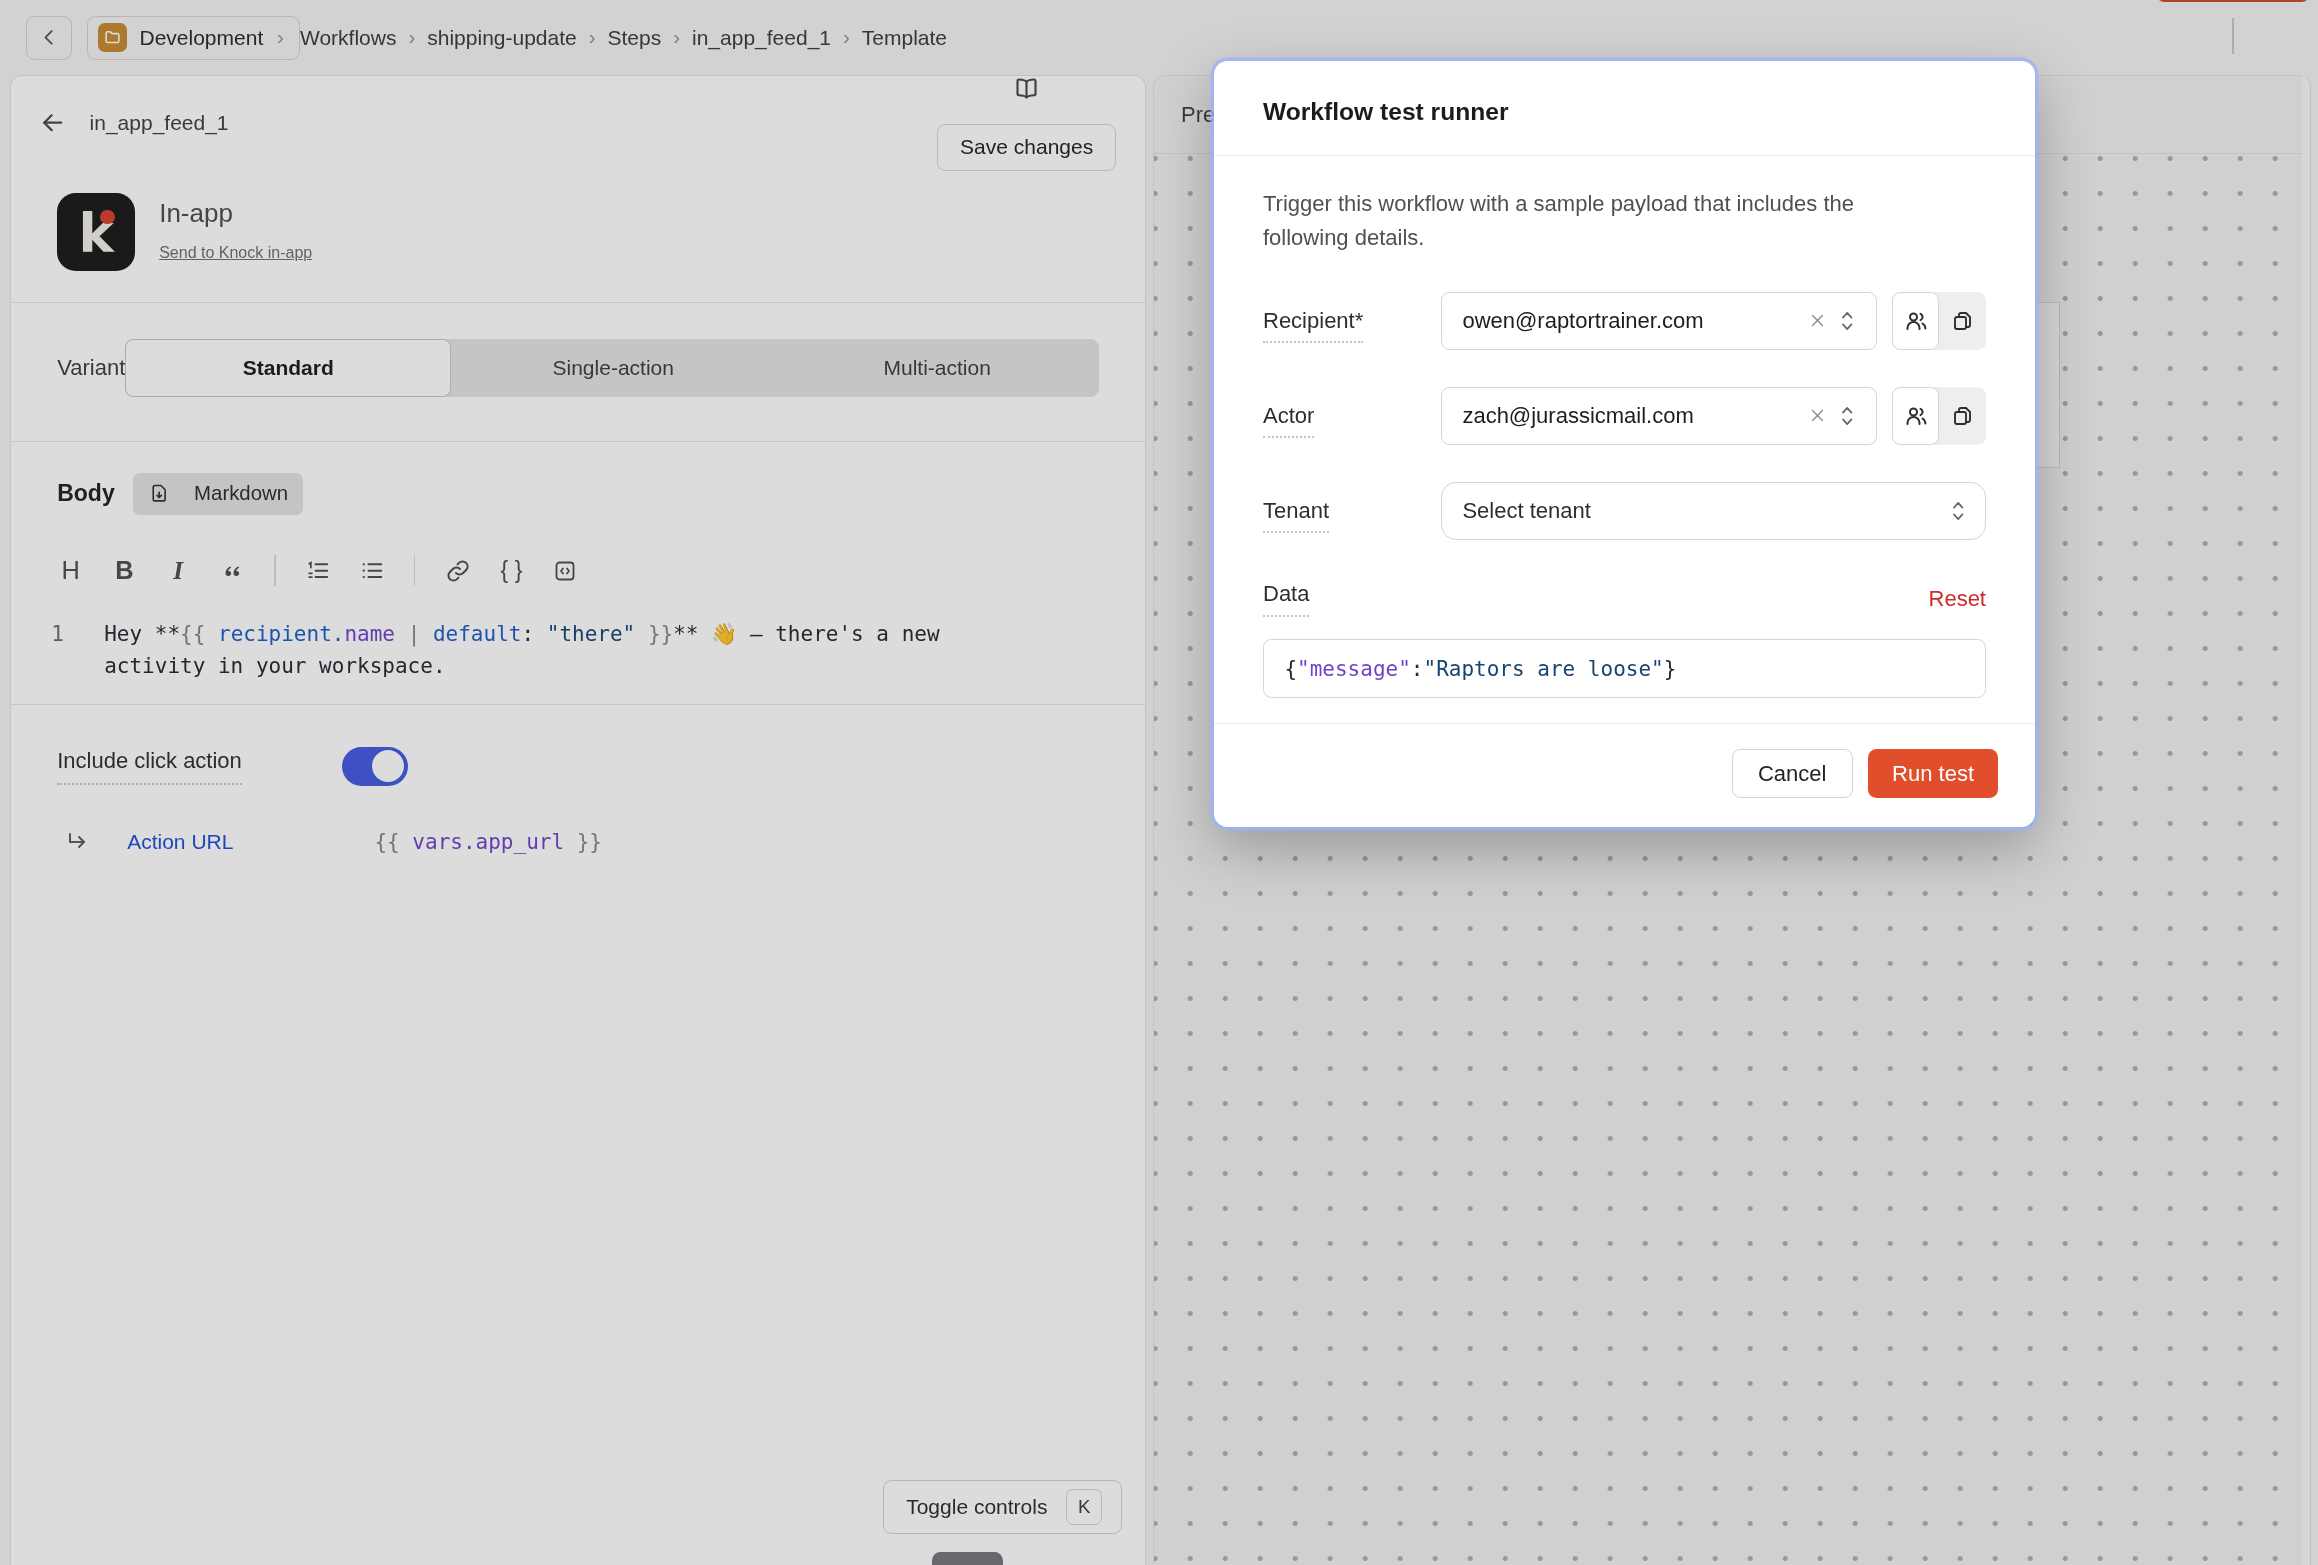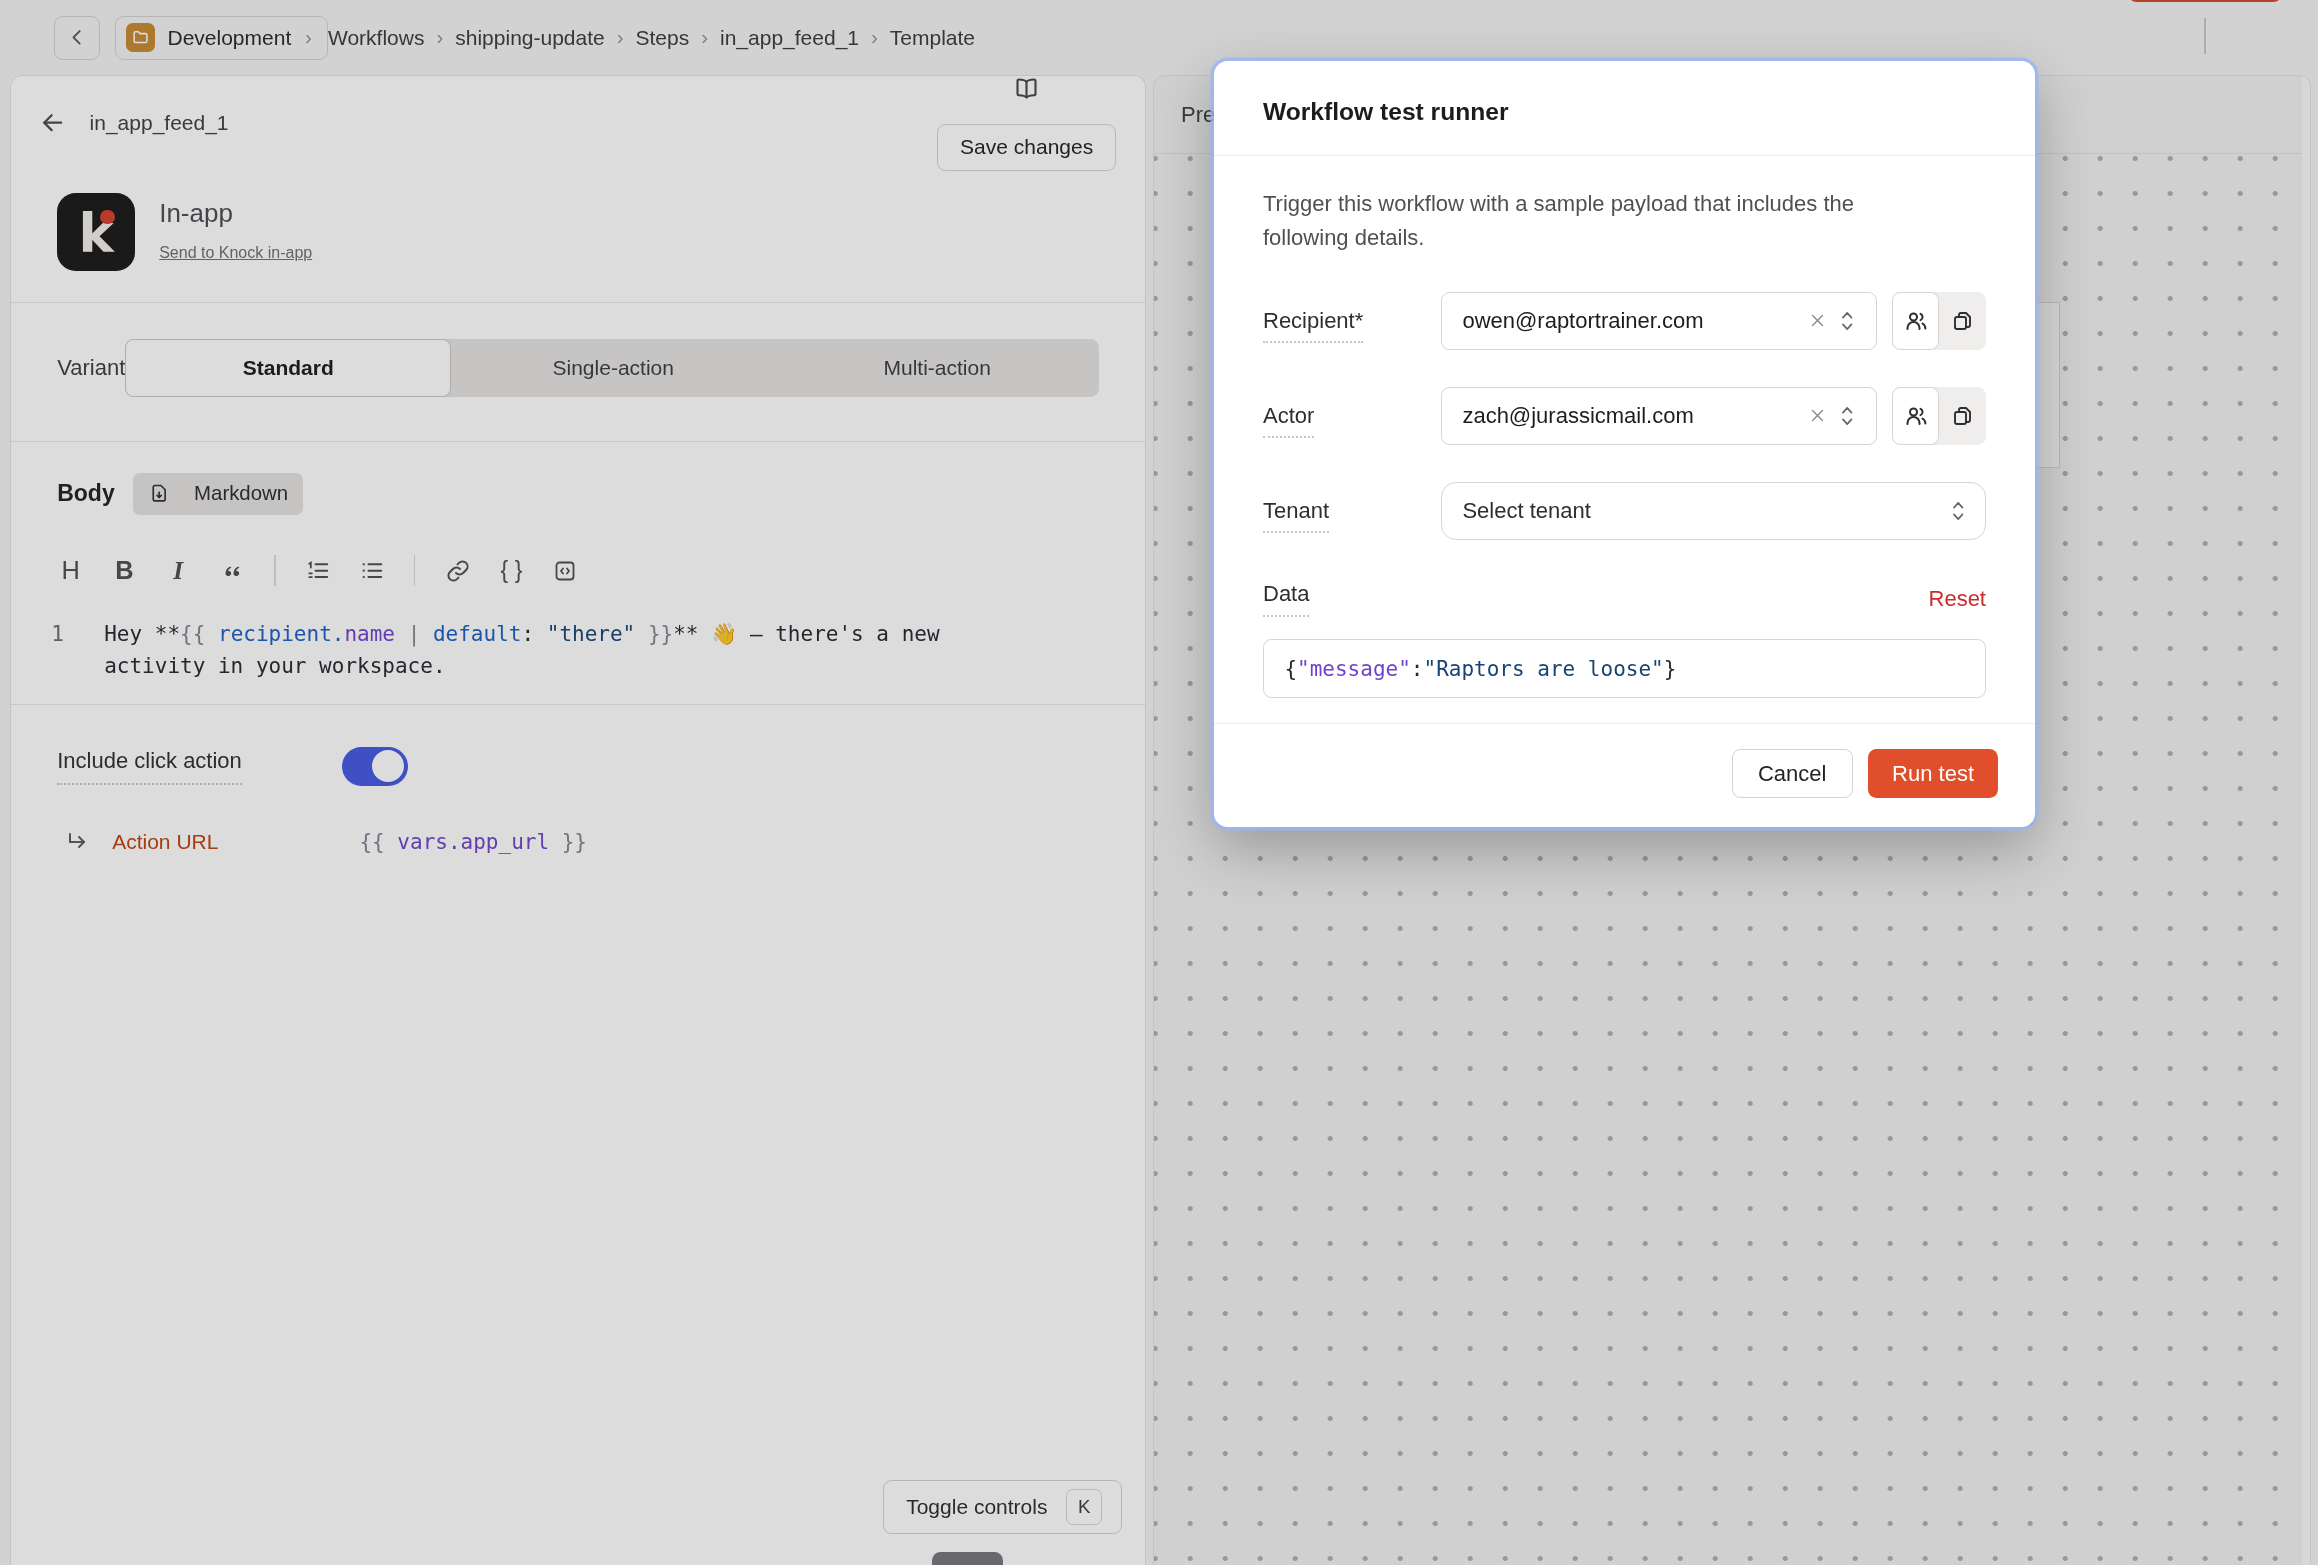--- a/index.html
+++ b/index.html
@@ -1,21 +1,21 @@
 <!DOCTYPE html>
 <html style="font-size:13.6px"><head>
 <meta charset="utf-8">
 <style>
   * { margin:0; padding:0; box-sizing:border-box; }
   html,body { width:2319px; height:1566px; }
   body { font-family:"Liberation Sans", sans-serif; background:#f4f3f2; overflow:hidden; }
   #stage { position:relative; width:2319px; height:1566px; background:#f4f3f2; }
 
   
-  .topbar { position:absolute; left:0; top:0; width:2319px; height:75px; display:flex; align-items:center; padding:0 37px; background:#f4f3f2; }
+  .topbar { position:absolute; left:0; top:0; width:2319px; height:75px; display:flex; align-items:center; padding:0 9px; background:#f4f3f2; }
   .iconbtn { display:flex; align-items:center; justify-content:center; border:1.3px solid #d3d2d0; border-radius:8.5px; background:transparent; color:#45454a; cursor:pointer; }
   .backbtn { width:46px; height:44px; margin-left:17px; font-size:25.4px; color:#55555a; }
   .envpill { display:flex; align-items:center; gap:12px; height:44px; margin-left:15.3px; padding:0 15.3px 0 10.2px; border:1.3px solid #d3d2d0; border-radius:8.5px; }
   .foldericon { width:29px; height:29px; border-radius:6.8px; background:#c8892f; display:flex; align-items:center; justify-content:center; }
   .envlabel { font-size:21px; color:#28282c; font-weight:500; }
   .crumbsep { color:#8f8f93; font-size:20.4px; padding:0 12px; }
   .crumb { font-size:21px; color:#3a3a3e; white-space:nowrap; cursor:pointer; }
   .crumbs { display:flex; align-items:center; }
   .topbar-right { margin-left:auto; display:flex; align-items:center; gap:15.3px;flex-direction:column; }
   .runatest { position:relative; z-index:60; height:44px; padding:0 22px; background:#ffffff; border:1.3px solid #cfcecc; border-radius:8.5px; font-size:21px; color:#1f1f22; box-shadow:0 0 0 8.5px #ffffff; cursor:pointer; }
@@ -63,21 +63,21 @@
   .tk-blue { color:#1a5fc4; }
   .tk-purple { color:#7042c9; }
   .tk-navy { color:#174472; }
 
   .clickrow { display:flex; align-items:center; padding:42px 46px 0 46px; }
   .dottedlabel { font-size:22px; color:#2e2e32; padding-bottom:8.5px; border-bottom:2.1px dotted #c6c5c3; }
   .toggle { margin-left:100px; width:66px; height:39px; border-radius:20.4px; background:#4459e3; position:relative; cursor:pointer; border:none; }
   .toggle .knob { position:absolute; top:3.4px; right:4.2px; width:32px; height:32px; border-radius:50%; background:#fff; }
   .actionrow { display:flex; align-items:center; padding:44px 46px 0 54px; }
   .cornericon { color:#5c5c60; display:flex; }
-  .actionlabel { font-size:21px; color:#c2410c; margin-left:23px; }
+  .actionlabel { font-size:21px; color:#1d4ed8; margin-left:38px; }
   .actionvalue { margin-left:141px; font-family:"DejaVu Sans Mono", monospace; font-size:21px; }
 
   .togglecontrols { position:absolute; left:872px; bottom:32px; height:54px; display:flex; align-items:center; gap:18.7px; padding:0 18.7px 0 22px; background:#fff; border:1.3px solid #d2d1cf; border-radius:8.5px; font-size:21px; color:#2c2c30; cursor:pointer; }
   .kbd { width:36px; height:36px; border:1.3px solid #d6d5d3; border-radius:6.8px; display:flex; align-items:center; justify-content:center; font-size:18.7px; color:#3c3c40; }
   .darkpill { position:absolute; left:921px; bottom:-3.4px; width:71px; height:17px; background:#76767a; border-radius:8.5px 8.5px 0 0; }
 
   
   .canvaspanel { position:absolute; left:1153px; top:75px; width:1158px; height:1491px; background:#f2f1f0; border:0.8px solid #e3e2e0; border-bottom:none; border-radius:12px 12px 0 0; overflow:hidden; }
   .canvashead { height:78px; display:flex; align-items:center; padding:0 27px; border-bottom:0.8px solid #e2e1df; }
   .canvastitle { font-size:22px; color:#3e3e42; white-space:nowrap; }

